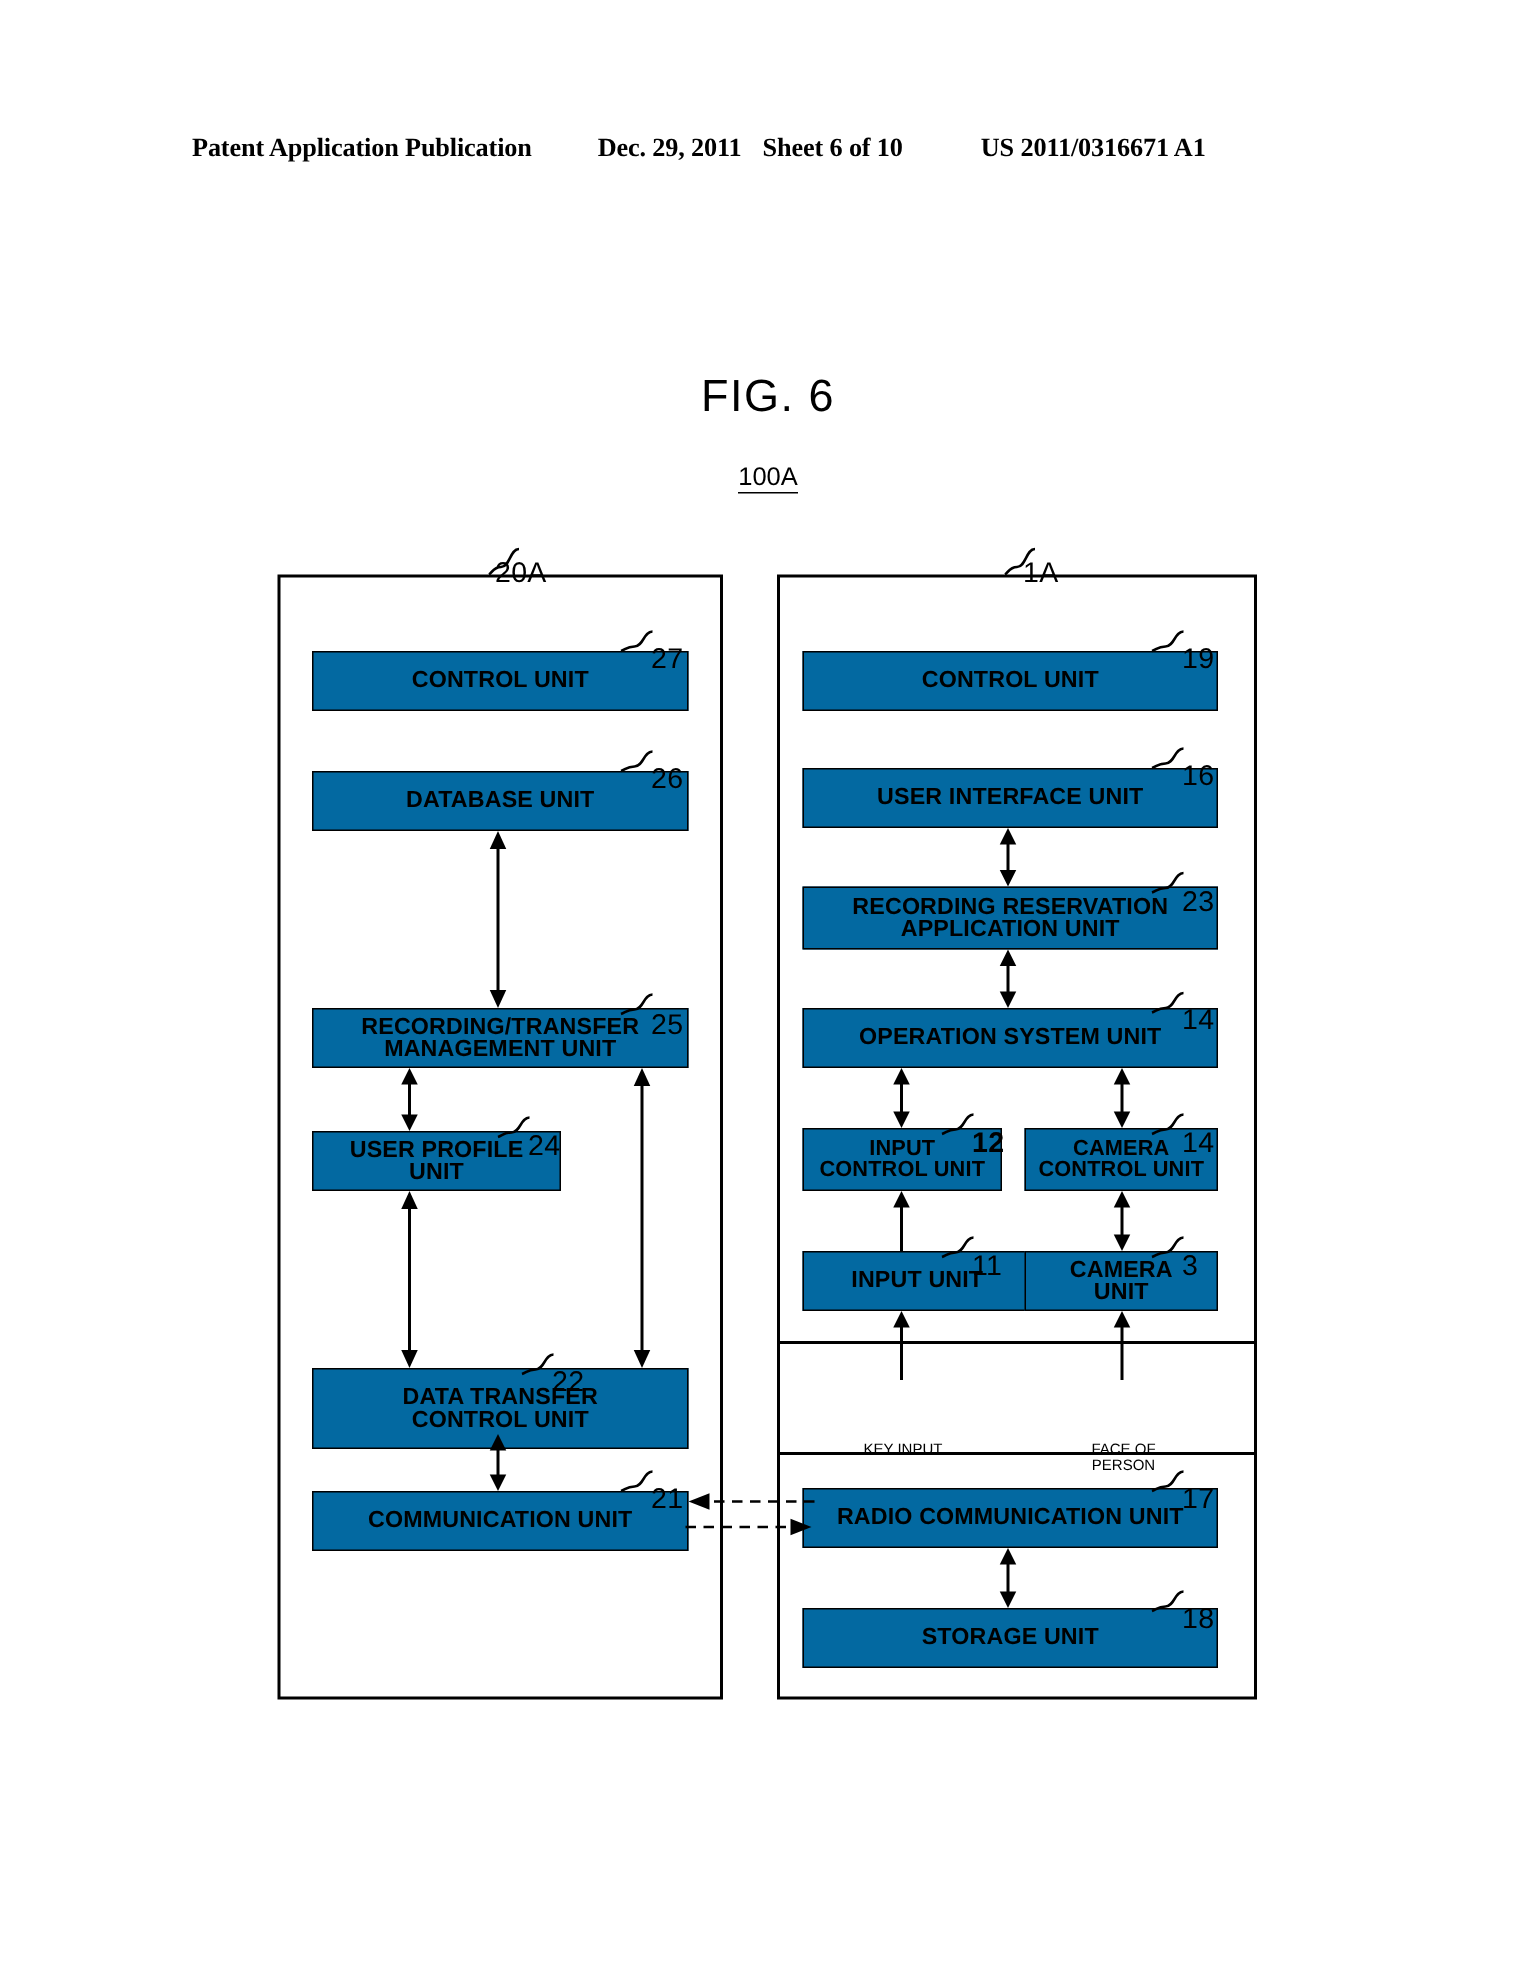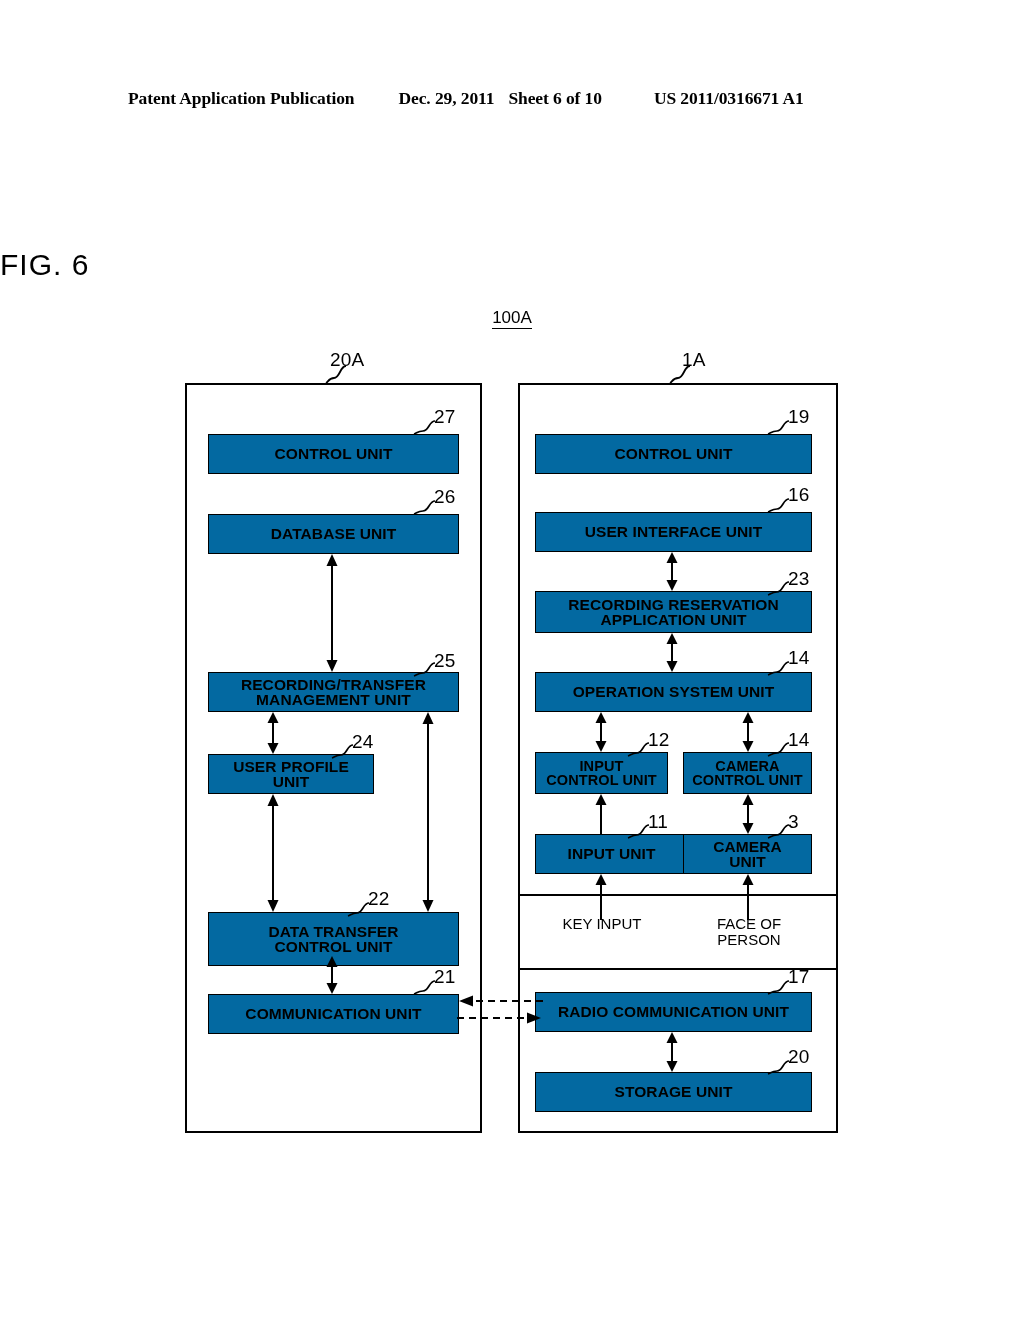--- a/index.html
+++ b/index.html
@@ -35,21 +35,21 @@
   #pub-header .h-date  { margin-left: 44px; }
   #pub-header .h-sheet { margin-left: 14px; }
   #pub-header .h-num   { margin-left: 52px; }
 
   
   #fig-title {
     position: absolute;
     top: 248px;
     left: 0;
     width: 1024px;
-    text-align: left;
+    text-align: center;
     font-size: 30px;
     letter-spacing: 1px;
   }
   #fig-num {
     position: absolute;
     top: 308px;
     left: 0;
     width: 1024px;
     text-align: center;
     font-size: 17px;
@@ -93,41 +93,43 @@
     font-weight: bold;
   }
   .ubox.two-line { line-height: 1.0; }
 
   
   .ref {
     position: absolute;
     font-size: 19px;
     letter-spacing: 0.2px;
     white-space: nowrap;
+    margin-top: 23px;
   }
   .leader {
     position: absolute;
     width: 26px;
     height: 14px;
     overflow: visible;
   }
 
   
   .arrow {
     position: absolute;
     overflow: visible;
   }
 
   
   .plain-label {
     position: absolute;
     text-align: center;
-    font-size: 15px;
+    font-size: 10px;
     line-height: 1.05;
     white-space: pre-line;
+    margin-top: 46px;
   }
 </style>
 </head>
 <body>
 
 <div id="pub-header">
   <span class="h-pub">Patent Application Publication</span>
   <span class="h-date">Dec. 29, 2011</span>
   <span class="h-sheet">Sheet 6 of 10</span>
   <span class="h-num">US 2011/0316671 A1</span>
@@ -268,21 +270,21 @@
 </svg>
 
 <svg class="arrow" style="left:738px; top:712px; width:20px; height:40px;">
   <line x1="10" y1="8" x2="10" y2="32" stroke="#000" stroke-width="2"></line>
   <polygon points="10,0 4.5,11 15.5,11" fill="#000"></polygon>
   <polygon points="10,40 4.5,29 15.5,29" fill="#000"></polygon>
 </svg>
 
 <div class="ubox two-line" style="left:535px; top:752px; width:133px; height:42px; white-space:pre-line; font-size:14.5px;">INPUT
 CONTROL UNIT</div>
-<div class="ref" style="left:648px; top:729px;">12</div>
+<div class="ref" style="left:648px; top:729px;font-weight:bold;">12</div>
 <svg class="leader" style="left:624px; top:741px;">
   <path d="M25,2 C19,2 19,12 13,12 C8,12 7,14 4,15" stroke="#000" stroke-width="1.7" fill="none"></path>
 </svg>
 
 <div class="ubox two-line" style="left:683px; top:752px; width:129px; height:42px; white-space:pre-line; font-size:14.5px;">CAMERA
 CONTROL UNIT</div>
 <div class="ref" style="left:788px; top:729px;">14</div>
 <svg class="leader" style="left:764px; top:741px;">
   <path d="M25,2 C19,2 19,12 13,12 C8,12 7,14 4,15" stroke="#000" stroke-width="1.7" fill="none"></path>
 </svg>
@@ -341,16 +343,16 @@
   <polygon points="86,8 72,2.5 72,13.5" fill="#000"></polygon>
 </svg>
 
 <svg class="arrow" style="left:662px; top:1032px; width:20px; height:40px;">
   <line x1="10" y1="8" x2="10" y2="32" stroke="#000" stroke-width="2"></line>
   <polygon points="10,0 4.5,11 15.5,11" fill="#000"></polygon>
   <polygon points="10,40 4.5,29 15.5,29" fill="#000"></polygon>
 </svg>
 
 <div class="ubox" style="left:535px; top:1072px; width:277px; height:40px;">STORAGE UNIT</div>
-<div class="ref" style="left:788px; top:1046px;">20</div>
+<div class="ref" style="left:788px; top:1046px;">18</div>
 <svg class="leader" style="left:764px; top:1059px;">
   <path d="M25,2 C19,2 19,12 13,12 C8,12 7,14 4,15" stroke="#000" stroke-width="1.7" fill="none"></path>
 </svg>
 
 </body></html>

